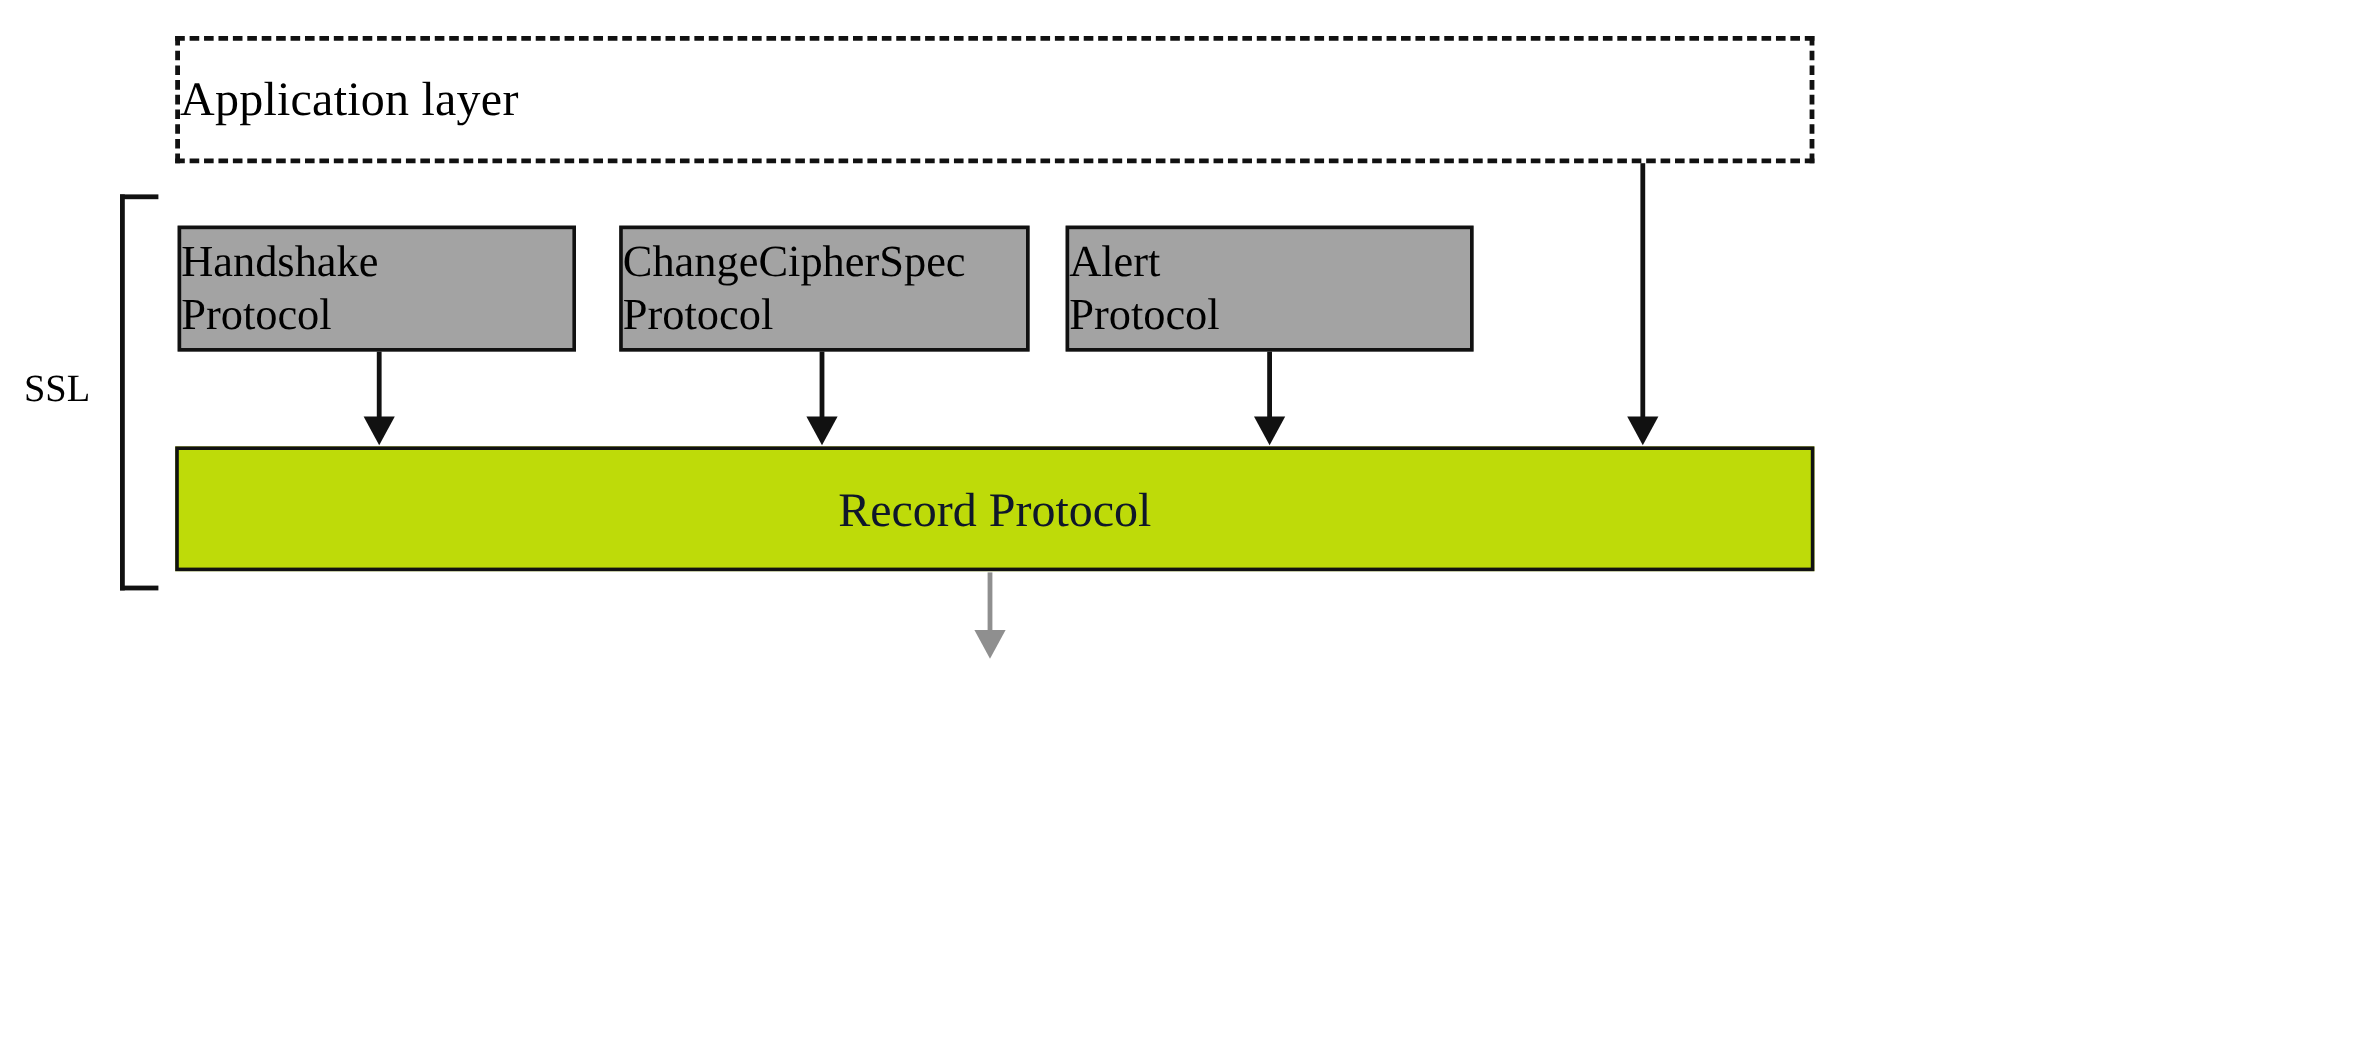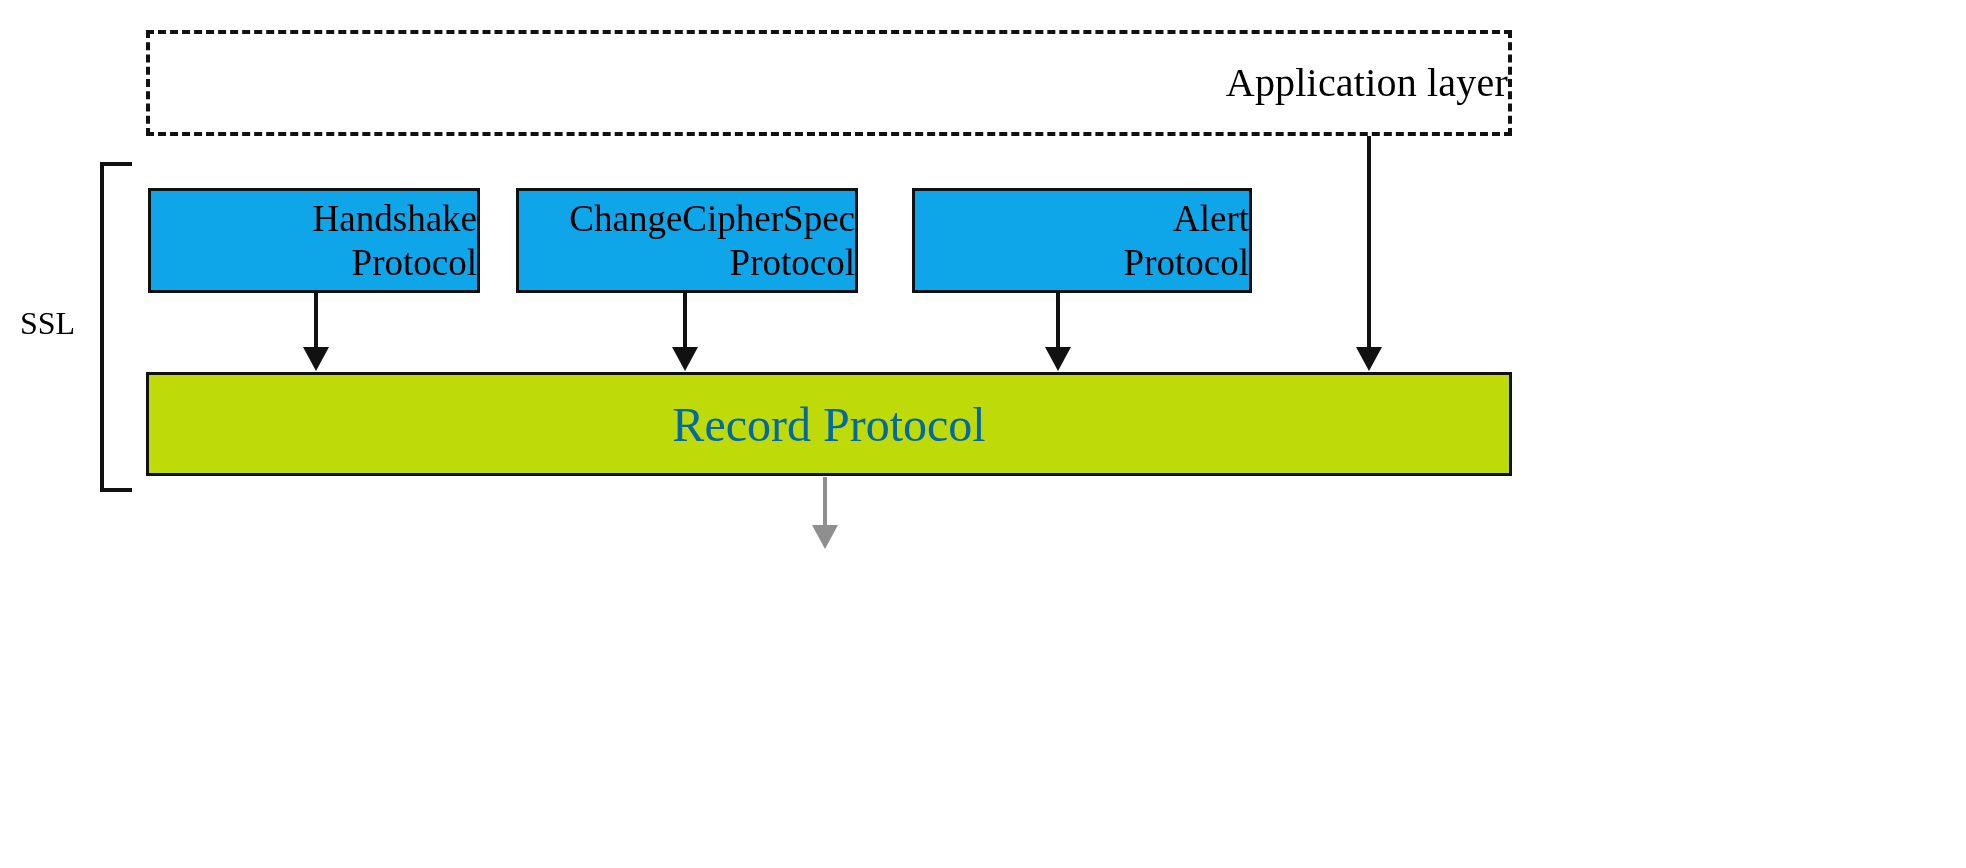--- a/index.html
+++ b/index.html
@@ -23,21 +23,21 @@
   }
 
   
   .layer-box {
     position: absolute;
     border: 4px dashed #111111;
     background: #ffffff;
     box-sizing: border-box;
     display: flex;
     align-items: center;
-    justify-content: flex-end;
+    justify-content: flex-start;
   }
   .layer-label {
     font-size: 40px;
     line-height: 1.1;
     color: #000000;
     letter-spacing: 0.2px;
     white-space: nowrap;
   }
 
   #application-layer {
@@ -49,58 +49,58 @@
   #transport-layer {
     left: 146px;
     top: 550px;
     width: 1366px;
     height: 106px;
   }
 
   
   .protocol-box {
     position: absolute;
-    background: #0ea5e9;
+    background: #a3a3a3;
     border: 3px solid #111111;
     box-sizing: border-box;
     display: flex;
     flex-direction: column;
-    align-items: flex-end;
+    align-items: flex-start;
     justify-content: center;
     top: 188px;
     height: 105px;
   }
   .protocol-line {
     font-size: 37px;
     line-height: 1.18;
     white-space: nowrap;
     color: #000000;
   }
 
   #protocol-handshake     { left: 148px;  width: 332px; }
   #protocol-changecipher  { left: 516px;  width: 342px; }
-  #protocol-alert         { left: 888px;  width: 340px; margin-left: 24px; }
+  #protocol-alert         { left: 888px;  width: 340px; }
 
   
   #record-protocol {
     position: absolute;
     left: 146px;
     top: 372px;
     width: 1366px;
     height: 104px;
     background: #bedb09;
     border: 3px solid #111111;
     box-sizing: border-box;
     display: flex;
     align-items: center;
     justify-content: center;
   }
   #record-protocol .record-label {
-    font-size: 48px;
-    color: #0369a1;
+    font-size: 40px;
+    color: #0f172a;
     white-space: nowrap;
   }
 
   
   #ssl-bracket {
     position: absolute;
     left: 100px;
     top: 162px;
     width: 32px;
     height: 330px;

